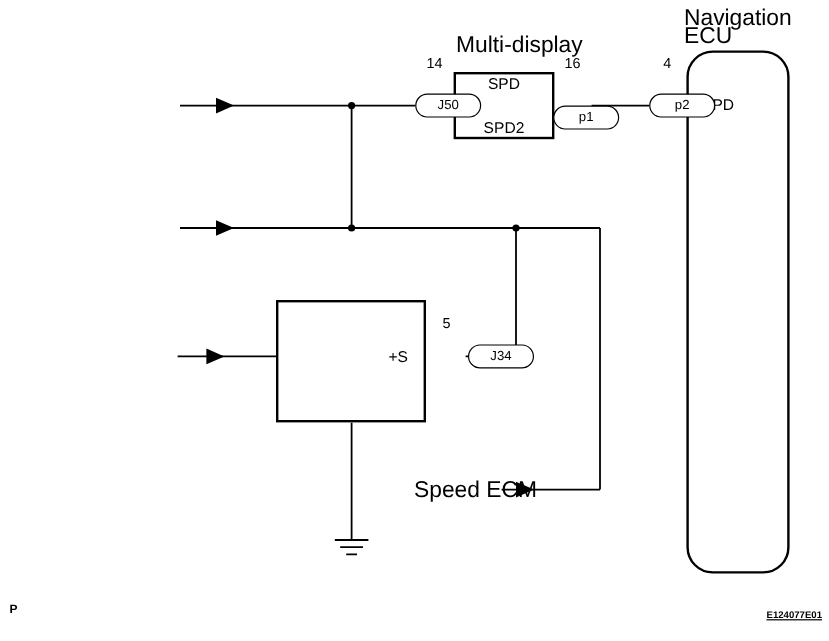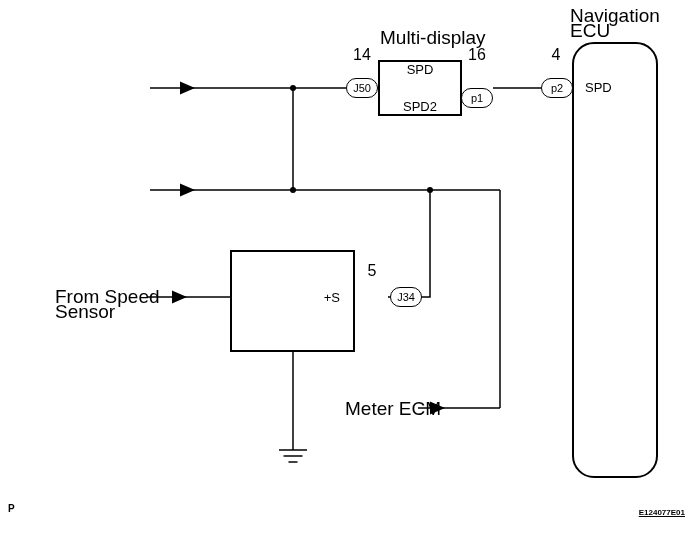--- a/index.html
+++ b/index.html
@@ -3,23 +3,23 @@
 <meta charset="utf-8">
 <style>
   * { margin:0; padding:0; box-sizing:border-box; }
   html,body { background:#fff; }
   .canvas {
     position:relative; width:691px; height:534px; background:#ffffff;
     font-family:"Liberation Sans", sans-serif; color:#000; overflow:hidden;
   }
   .wires { position:absolute; left:0; top:0; z-index:0; }
   .lbl { position:absolute; font-size:19px; line-height:15px; white-space:pre-line; z-index:4; }
-  .pin-no { position:absolute; font-size:16px; text-align:center; z-index:4; }
+  .pin-no { position:absolute; font-size:12px; text-align:center; z-index:4; }
   .oval {
-    position:absolute; width:32px; height:20px; border:1.5px solid #000;
+    position:absolute; width:55px; height:20px; border:1.5px solid #000;
     border-radius:10px; background:#fff; display:flex; align-items:center;
     justify-content:center; font-size:11px; z-index:3;
   }
   .box { position:absolute; border:2px solid #000; background:#fff;flex-direction:column; }
   .box-multi {
     left:378px; top:60px; width:84px; height:56px; z-index:2;
     display:flex; align-items:center; justify-content:space-between;
     padding:0 7px; font-size:13px;
   }
   .box-nav {
@@ -57,23 +57,21 @@
       <circle cx="293" cy="88" r="3"></circle>
       <circle cx="293" cy="190" r="3"></circle>
       <circle cx="430" cy="190" r="3"></circle>
       <path d="M180,81.5 L195,88 L180,94.5 Z"></path>
       <path d="M180,183.5 L195,190 L180,196.5 Z"></path>
       <path d="M172,290.5 L187,297 L172,303.5 Z"></path>
       <path d="M430,401.5 L445,408 L430,414.5 Z"></path>
     </g>
   </svg>
 
-  <div class="lbl" style="left:55px; top:289px;">From Speed
-Sensor</div>
-  <div class="lbl" style="left:345px; top:401px;">Meter ECM</div>
+  <div class="lbl" style="left:345px; top:401px;">Speed ECM</div>
 
   <div class="lbl" style="left:380px; top:30px;">Multi-display</div>
   <div class="lbl" style="left:570px; top:8px;">Navigation ECU</div>
 
   <div class="box box-multi">
     <span>SPD</span>
     <span>SPD2</span>
   </div>
 
   <div class="box box-nav">

